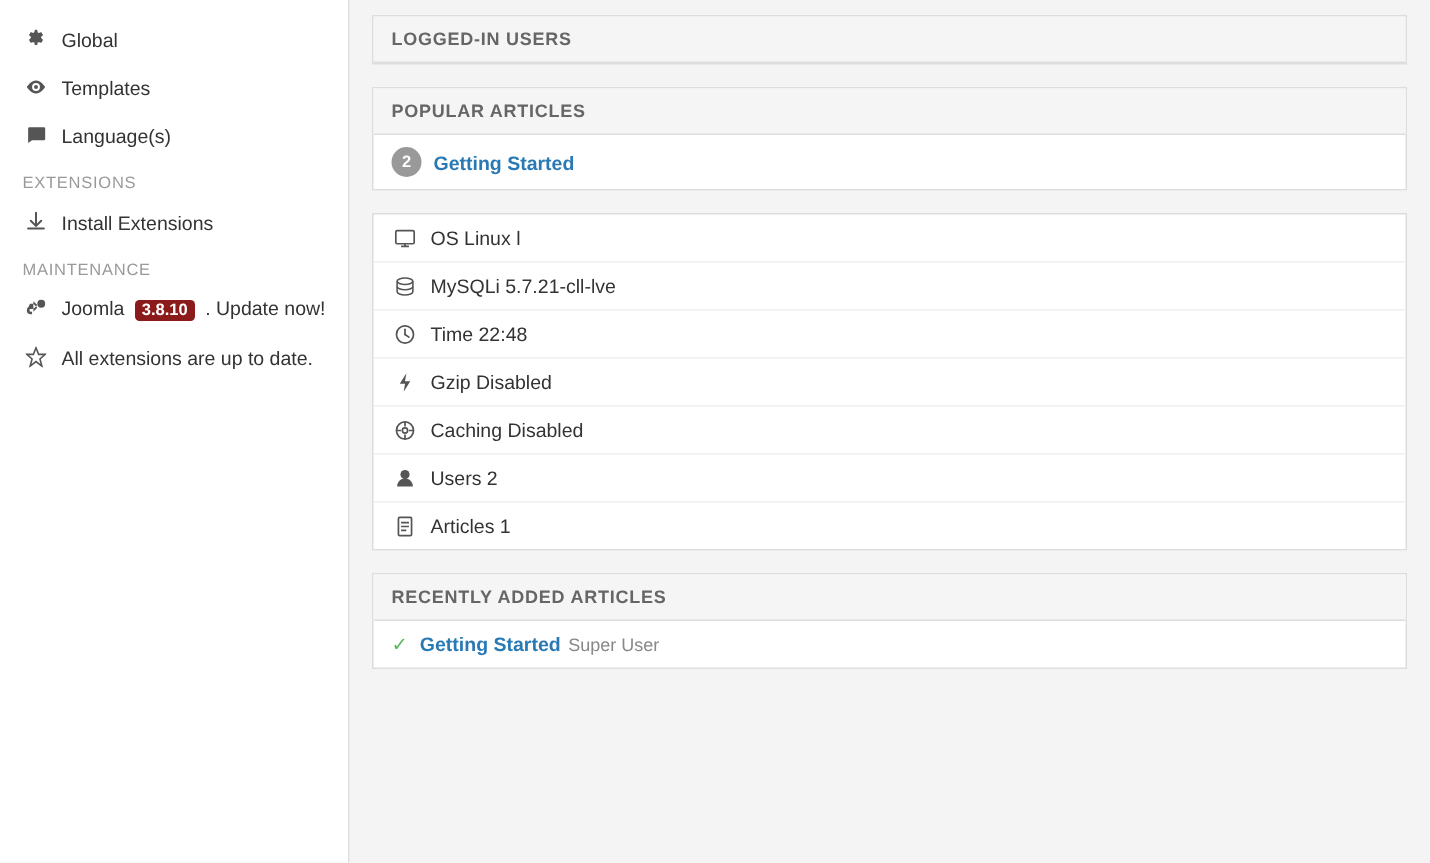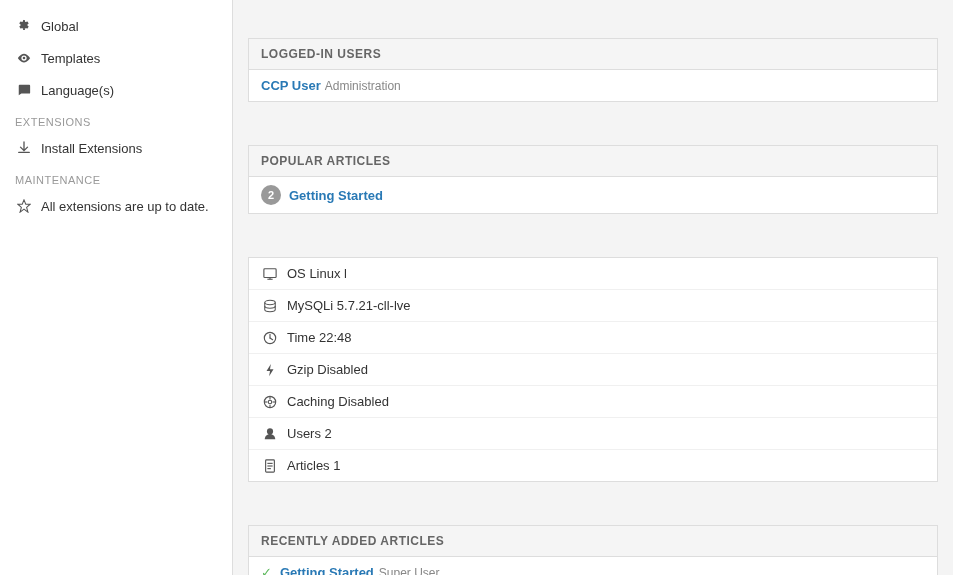--- a/index.html
+++ b/index.html
@@ -75,21 +75,20 @@
       display: flex;
       flex-direction: column;
       gap: 0;
     }
 
     
     .panel {
       background: #fff;
       border: 1px solid #ddd;
       margin-bottom: 15px;
-      margin-top: 28px;
     }
     .panel-header {
       background: #f5f5f5;
       border-bottom: 1px solid #ddd;
       padding: 8px 12px;
       font-size: 12px;
       font-weight: bold;
       color: #666;
       text-transform: uppercase;
       letter-spacing: 0.5px;
@@ -201,40 +200,49 @@
     <span class="icon">
       <svg class="icon-svg" viewBox="0 0 16 16" fill="#555">
         <path d="M8 1v8M4 7l4 4 4-4M2 13h12" stroke="#555" stroke-width="1.5" fill="none" stroke-linecap="round"></path>
       </svg>
     </span>
     <span class="item-label">Install Extensions</span>
   </div>
 
   <div class="sidebar-section-label">MAINTENANCE</div>
 
+  <div class="sidebar-item">
+    <span class="icon">
+      <svg class="icon-svg" viewBox="0 0 16 16" fill="#555">
+        <path d="M3 5a1 1 0 0 1 1-1h2V2l3 3-3 3V6H4a3 3 0 0 0-3 3 3 3 0 0 0 3 3h1v-2H4a1 1 0 0 1-1-1 1 1 0 0 1 1-1h2v2l3-3-3-3v2H4a3 3 0 0 0-3 3z" fill="#555"></path>
+        <circle cx="12" cy="4" r="3" fill="#555"></circle>
+      </svg>
+    </span>
+    <span class="item-label">
+      <span>Joomla</span>
+      <span class="joomla-badge">3.8.10</span>
+      <span class="update-text">. Update now!</span>
+    </span>
+  </div>
 
   <div class="sidebar-item">
     <span class="icon">
       <svg class="icon-svg" viewBox="0 0 16 16" fill="none" stroke="#555" stroke-width="1.2">
         <polygon points="8,1 10,6 15,6 11,9.5 12.5,15 8,11.5 3.5,15 5,9.5 1,6 6,6"></polygon>
       </svg>
     </span>
     <span class="item-label">All extensions are up to date.</span>
   </div>
 
 </div>
 
 <div class="main-content">
 
   <div class="panel">
     <div class="panel-header">LOGGED-IN USERS</div>
-    <div class="panel-row">
-      <span class="user-name link-blue">CCP User</span>
-      <span class="user-role">Administration</span>
-    </div>
   </div>
 
   <div class="panel">
     <div class="panel-header">POPULAR ARTICLES</div>
     <div class="panel-row">
       <span class="badge-circle">2</span>
       <a class="link-blue">Getting Started</a>
     </div>
   </div>
 

